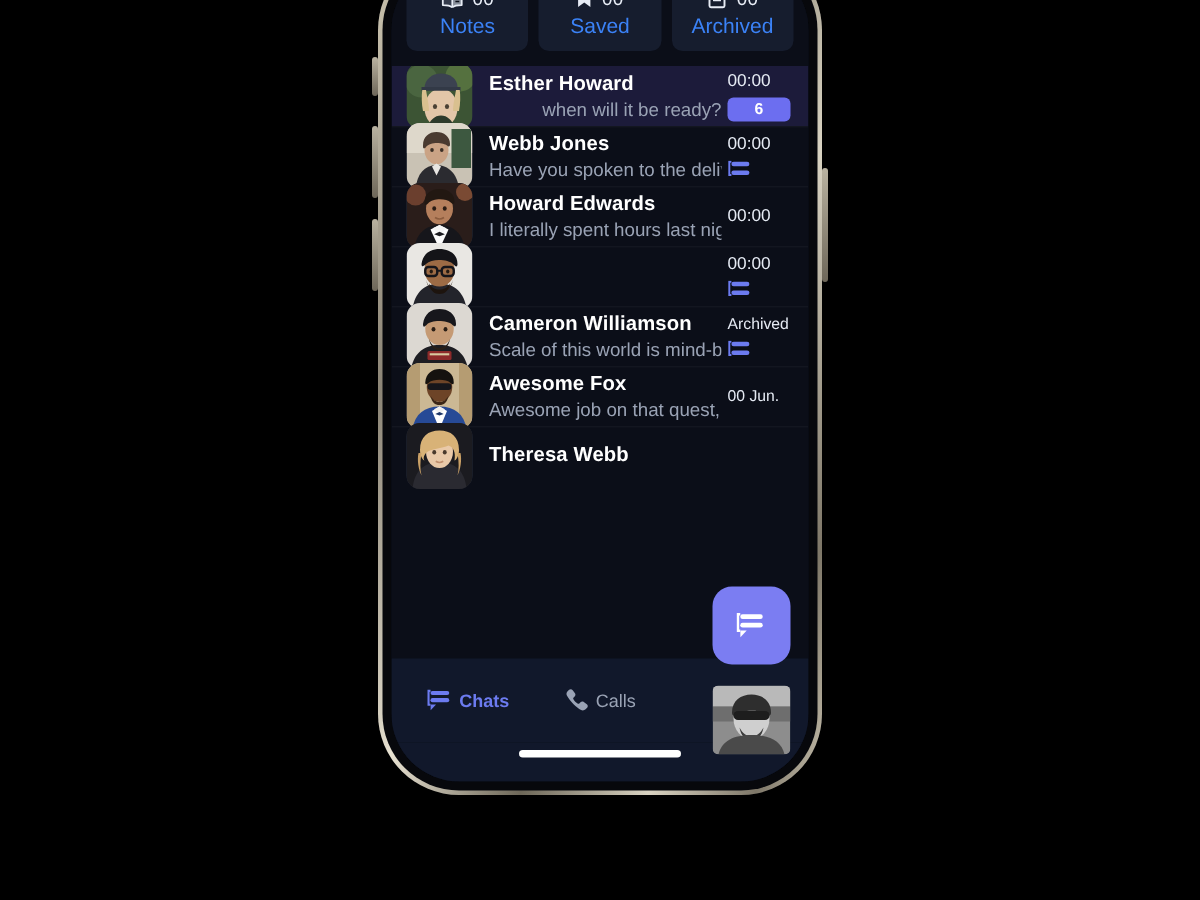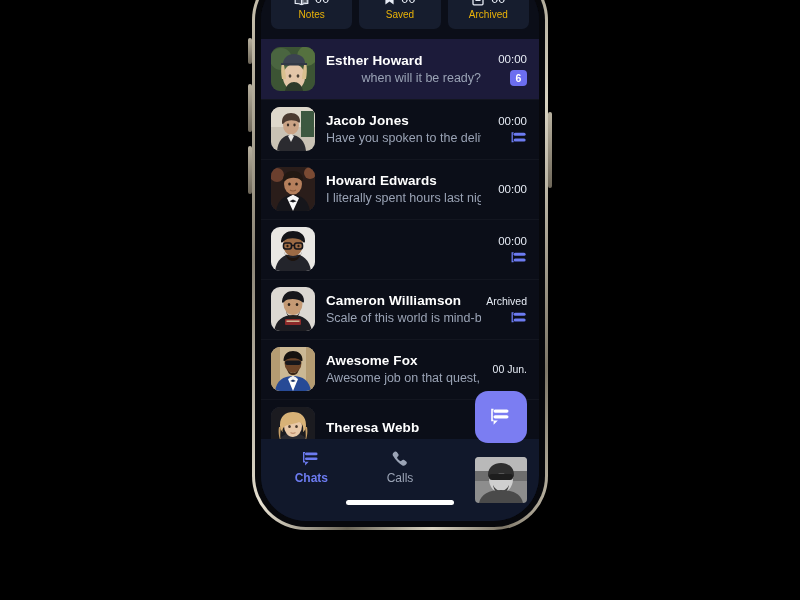--- a/index.html
+++ b/index.html
@@ -69,27 +69,27 @@
     padding:9px 4px 9px 4px;
     text-align:center;
   }
   .stat-top{
     display:flex; align-items:center; justify-content:center; gap:6px;
     margin-bottom:3px;
   }
   .stat-icon{ display:flex; align-items:center; color:#e7ecf5; }
   .stat-icon svg{ display:block; }
   .stat-count{ color:#e9eef7; font-size:12.5px; font-weight:400; letter-spacing:.2px; }
-  .stat-label{ color:#eab308; font-size:10px; font-weight:400; }
+  .stat-label{ color:#3b82f6; font-size:14px; font-weight:400; }
 
   
   .chat-list{ flex:1 1 auto; overflow:hidden; background:#0b0e18; }
   .chat-row{
     display:flex; align-items:center;
-    height:60px;
+    height:40px;
     padding:0 12px 0 10px;
     position:relative;
   }
   .chat-row.active{ background:#1c1b3a; }
   .chat-row + .chat-row::before{
     content:""; position:absolute; left:0; right:0; top:0;
     height:1px; background:rgba(255,255,255,0.035);
   }
   .avatar{
     width:44px; height:44px; flex:0 0 44px;
@@ -107,21 +107,21 @@
     letter-spacing:.1px;
   }
   .row-line2{ display:flex; align-items:center; margin-top:3px;text-align:right; }
   .row-msg{
     color:#9aa3b5; font-size:12.5px; font-weight:400;
     white-space:nowrap; overflow:hidden;
     flex:1 1 auto; min-width:0;
   }
   .row-side{
     flex:0 0 auto; width:46px;
-    display:flex; flex-direction:column; align-items:flex-end;
+    display:flex; flex-direction:column; 
     padding-left:4px;
   }
   .row-time{ color:#e6ebf4; font-size:11.5px; white-space:nowrap; }
   .row-time.wide{ font-size:10.5px; }
   .badge{
     margin-top:5px;
     min-width:17px; height:16px;
     background:#6c6ef0;
     border-radius:4px;
     color:#ffffff; font-size:10.5px; font-weight:bold;
@@ -161,21 +161,21 @@
     height:56px;
     background:#11182b;
     display:flex;
     align-items:center;
     padding:0 6px;
     position:relative;
     z-index:5;
   }
   .tab{
     flex:1 1 0;
-    display:flex; flex-direction:column; align-items:center; justify-content:center;
+    display:flex; flex-direction:row; align-items:center; justify-content:center;
     gap:3px;
     color:#9aa3b5;
   }
   .tab.active{ color:#6c7bf0; }
   .tab svg{ display:block; }
   .tab-label{ font-size:12px; }
   .tab.active .tab-label{ font-weight:bold; color:#6c7bf0; }
   .tabbar .tab:nth-child(4){ visibility:hidden; }
 
   .home-strip{
@@ -293,21 +293,21 @@
                 <ellipse cx="20" cy="18" rx="8" ry="9.5" fill="#caa385"></ellipse>
                 <path d="M11 15c0-6 4-9 9-9s9 3 9 8c0 2-1 2-2 1-2-2-11-3-14 1-1 1.5-2 1-2 0z" fill="#4a3a30"></path>
                 <path d="M6 44c1-10 6-16 14-16s14 6 15 16z" fill="#2b2b30"></path>
                 <path d="M17 29l3 6 3-6-3-2z" fill="#e8e6e2"></path>
                 <ellipse cx="17" cy="18" rx="1.2" ry="1.4" fill="#3b2f26"></ellipse>
                 <ellipse cx="23.5" cy="18" rx="1.2" ry="1.4" fill="#3b2f26"></ellipse>
               </svg>
             </div>
             <div class="row-main">
               <div class="row-line1">
-                <span class="row-name">Jacob Jones</span>
+                <span class="row-name">Webb Jones</span>
               </div>
               <div class="row-line2">
                 <span class="row-msg">Have you spoken to the delivery man</span>
               </div>
             </div>
             <div class="row-side">
               <span class="row-time">00:00</span>
               <span class="receipt">
                 <svg width="16" height="12" viewBox="0 0 16 12" fill="none">
                   <rect x="2.6" y="0.8" width="12" height="3" rx="1.5" fill="#6c7bf0"></rect>

